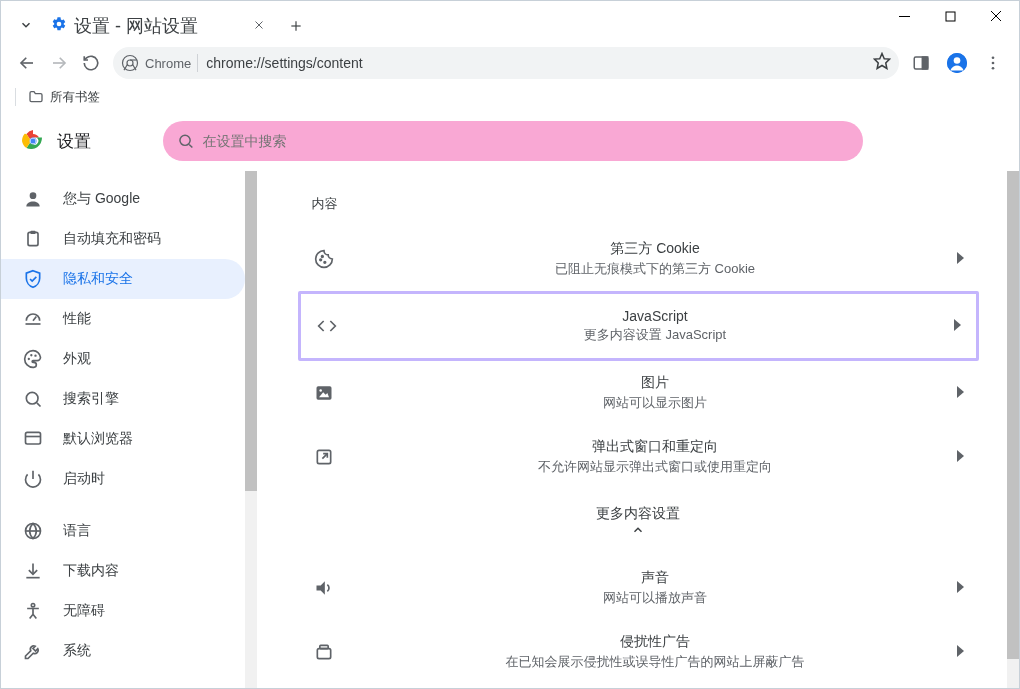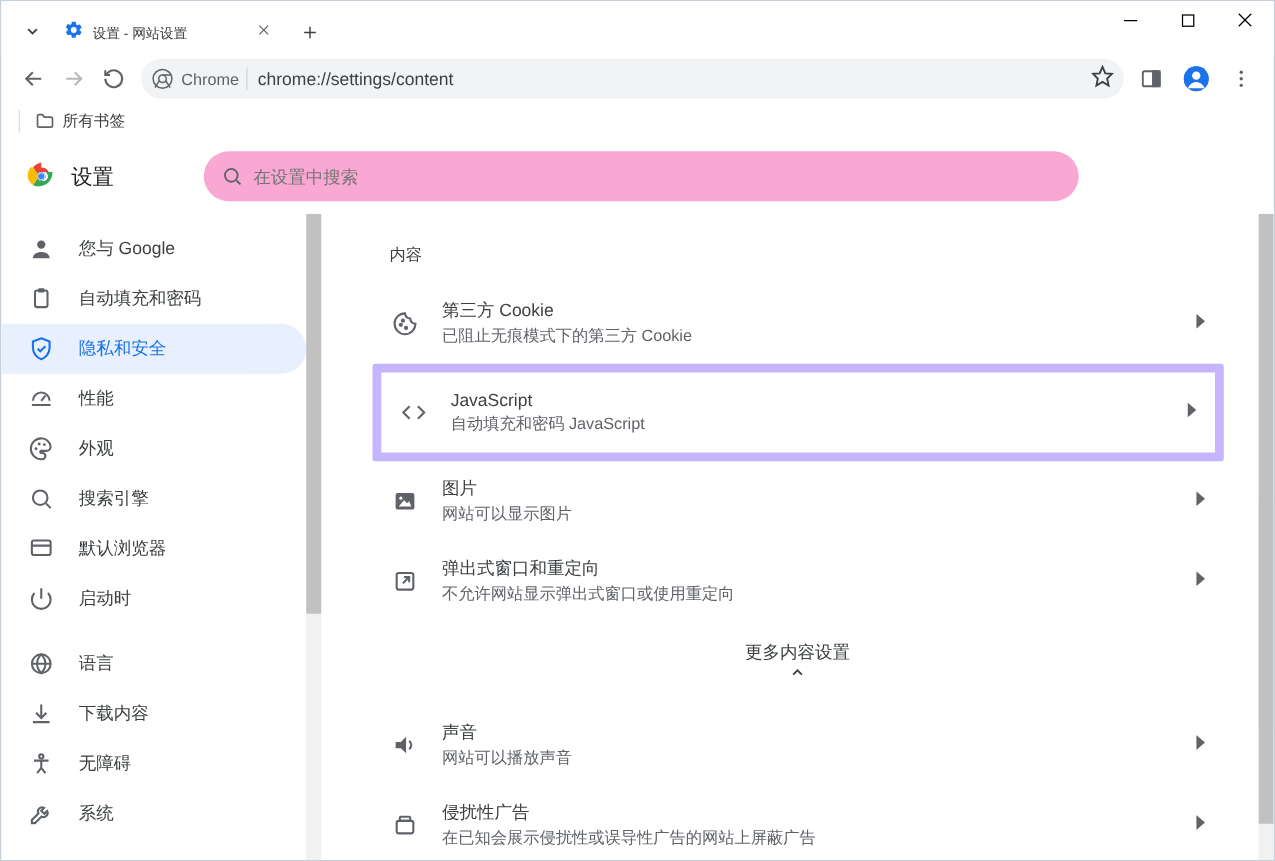--- a/index.html
+++ b/index.html
@@ -3,21 +3,21 @@
 <meta charset="utf-8">
 <style>
   * { box-sizing: border-box; margin: 0; padding: 0; }
   body { font-family: "Segoe UI", "Microsoft YaHei", Arial, sans-serif; background:#fff; width:1020px; height:689px; overflow:hidden; border:1px solid #c7d0d8; }
   .win-titlebar { height:42px; background:#fff; display:flex; align-items:flex-start; }
   .win-titlebar-left { display:flex; align-items:center; }
   .tab-strip-spacer { width:8px; }
   .down-chev { width:30px; height:30px; display:flex; align-items:center; justify-content:center; color:#3c4043; margin-left:2px; margin-top:6px; }
   .browser-tab { display:flex; align-items:center; height:34px; margin-top:8px; padding:0 10px 0 10px; border-radius:9px 9px 0 0; background:#fff; }
   .browser-tab .gear-icon { color:#1a73e8; margin-right:7px; }
-  .browser-tab .tab-title { font-size:11px; color:#3c4043; max-width:155px; white-space:nowrap; overflow:hidden; text-overflow:ellipsis; }
+  .browser-tab .tab-title { font-size:18px; color:#3c4043; max-width:155px; white-space:nowrap; overflow:hidden; text-overflow:ellipsis; }
   .browser-tab .tab-close { margin-left:55px; color:#5f6368; }
   .new-tab-btn { width:30px; height:30px; display:flex; align-items:center; justify-content:center; color:#3c4043; margin-top:8px; margin-left:6px; }
   .win-controls { margin-left:auto; display:flex; }
   .win-ctrl { width:46px; height:30px; display:flex; align-items:center; justify-content:center; color:#000; }
   .win-ctrl svg { stroke:#000; }
 
   .toolbar { height:40px; display:flex; align-items:center; padding:0 10px; gap:0; }
   .tb-btn { width:32px; height:32px; border-radius:16px; display:flex; align-items:center; justify-content:center; color:#5f6368; }
   .tb-btn.disabled { color:#b5b8bb; }
   .omnibox { flex:1; height:32px; border-radius:16px; background:#f1f3f4; display:flex; align-items:center; padding:0 8px; margin:0 6px; }
@@ -49,27 +49,27 @@
   .nav-item { display:flex; align-items:center; height:40px; padding-left:22px; gap:20px; border-radius:0 20px 20px 0; font-size:14px; color:#3c4043; cursor:pointer; }
   .nav-item svg { flex-shrink:0; }
   .nav-item.active { background:#e8f0fe; color:#1a73e8; }
   .nav-item.active svg { color:#1a73e8; }
   .nav-item:not(.active) svg { color:#5f6368; }
   .nav-spacer { height:12px; }
 
   .content-area { flex:1; position:relative; height:100%; overflow:hidden; }
   .content-inner { position:relative; width:681px; margin:0 auto; padding-top:6px; }
   .section-heading { font-size:13px; color:#3c4043; padding:18px 14px 14px; }
-  .setting-row { display:flex; align-items:center; padding:10px 14px; min-height:64px; cursor:pointer; }
+  .setting-row { display:flex; align-items:center; padding:10px 14px; min-height:64px; cursor:pointer;text-align:center; }
   .setting-row .row-icon { width:24px; display:flex; align-items:center; justify-content:center; color:#5f6368; margin-right:18px; flex-shrink:0; }
   .setting-row .row-text { flex:1; }
   .setting-row .row-title { font-size:14px; color:#3c4043; }
   .setting-row .row-sub { font-size:13px; color:#5f6368; margin-top:2px; }
   .setting-row .row-arrow { color:#5f6368; }
-  .hlbox { border:7px solid #c4b5fd; border-radius:2px; }
+  .hlbox { border:3px solid #c4b5fd; border-radius:2px; }
   .collapse-row { display:flex; align-items:center; justify-content:space-between; padding:16px 14px; font-size:14px; color:#3c4043; cursor:pointer;flex-direction:column; }
   .right-scrollbar { position:absolute; right:0; top:0; bottom:0; width:12px; background:#f1f1f1; }
   .right-scroll-thumb { position:absolute; left:0; right:0; top:227px; height:185px; background:#c1c1c1; }
   .main-scrollbar { position:absolute; right:0; top:0; bottom:0; width:12px; background:#f1f1f1; }
   .main-scroll-thumb { position:absolute; left:0; right:0; top:0; height:488px; background:#c1c1c1; }
 </style>
 </head>
 <body>
 
 <div class="win-titlebar">
@@ -347,21 +347,21 @@
         <div class="hlbox">
         <div class="setting-row">
           <span class="row-icon">
             <svg width="20" height="20" viewBox="0 0 24 24" fill="none" stroke="currentColor" stroke-width="2">
                   <polyline points="8 6 2 12 8 18"></polyline>
                   <polyline points="16 6 22 12 16 18"></polyline>
                 </svg>
           </span>
           <div class="row-text">
             <div class="row-title">JavaScript</div>
-            <div class="row-sub">自动填充和密码 JavaScript</div>
+            <div class="row-sub">更多内容设置 JavaScript</div>
           </div>
           <span class="row-arrow">
             <svg width="8" height="12" viewBox="0 0 8 12" fill="currentColor">
                   <polygon points="0,0 0,12 7,6"></polygon>
                 </svg>
           </span>
         </div>
         </div>
 
         <div class="setting-row">

